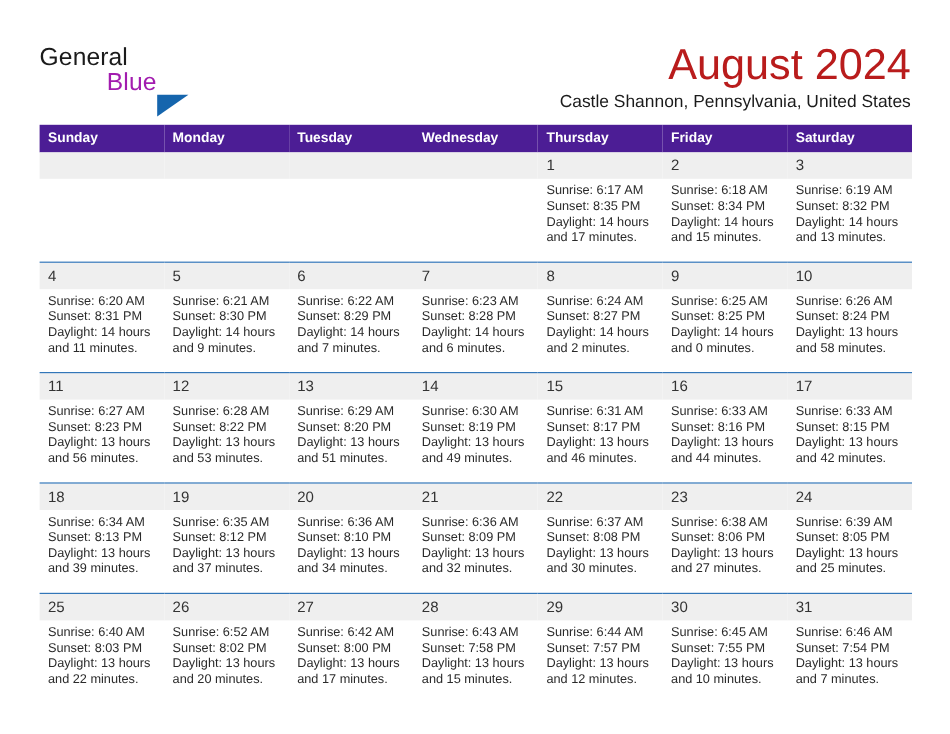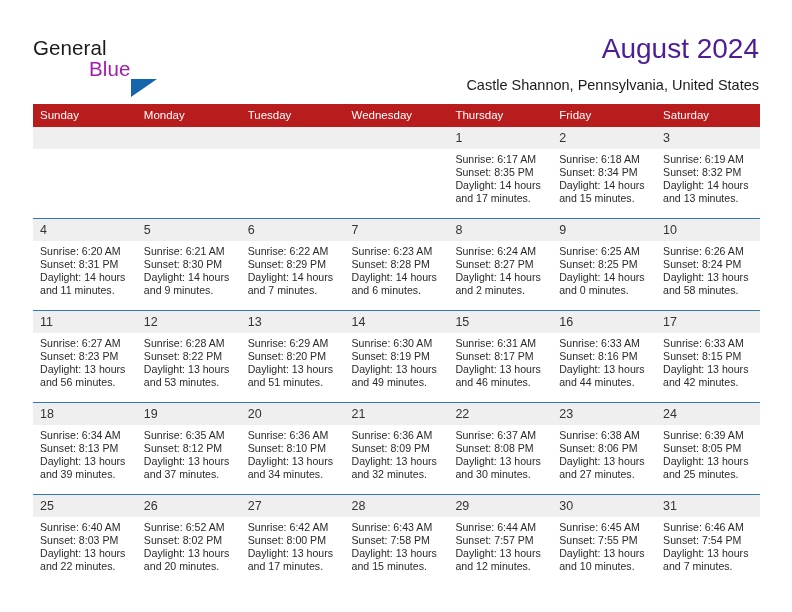--- a/index.html
+++ b/index.html
@@ -60,22 +60,22 @@
     top: 43px;
     width: 0;
     height: 0;
     border-left: 26px solid #1565ad;
     border-bottom: 18px solid transparent;
   }
   .title {
     position: absolute;
     right: 33px;
     top: 33px;
-    font-size: 28px;
-    color: #4c1d95;
+    font-size: 36px;
+    color: #b91c1c;
     text-align: right;
     white-space: nowrap;
     font-family: "Liberation Sans", sans-serif;
   }
   .subtitle {
     position: absolute;
     right: 33px;
     top: 77px;
     font-size: 14.5px;
     color: #1b1b1b;
@@ -87,24 +87,24 @@
   
   .calendar {
     position: absolute;
     left: 33px;
     top: 104px;
     width: 727px;
     border-collapse: collapse;
     table-layout: fixed;
   }
   .calendar th {
-    background: #b91c1c;
+    background: #4c1d95;
     color: #ffffff;
     font-size: 11.5px;
-    font-weight: normal;
+    font-weight: bold;
     text-align: left;
     padding: 5px 0 6px 7px;
     height: 11px;
     border: none;
   }
   .calendar td {
     vertical-align: top;
     padding: 0;
     border: none;
     border-top: 1.6px solid #3276b8;

